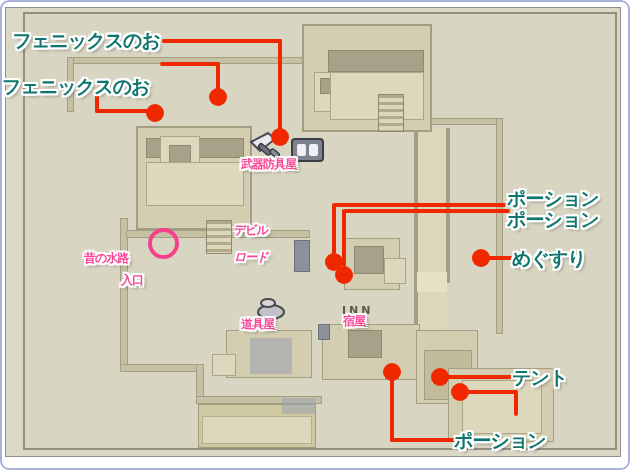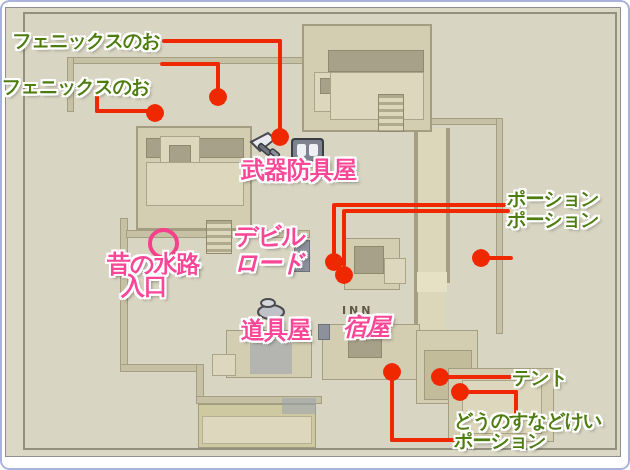--- a/index.html
+++ b/index.html
@@ -20,40 +20,40 @@
   .grayover{background:#9aa2b0;opacity:.55;}
 
   
   .dot{position:absolute;width:18px;height:18px;border-radius:50%;background:#f02800;}
   .hline,.vline{position:absolute;background:#f02800;border-radius:2px;}
   .hline{height:4px;}
   .vline{width:4px;}
   .circle-marker{position:absolute;left:148px;top:228px;width:31px;height:31px;border:4px solid #f5418c;border-radius:50%;box-sizing:border-box;}
 
   .lbl{position:absolute;font-weight:bold;white-space:nowrap;line-height:1;letter-spacing:-1px;}
-  .black{color:#4d7c0f;font-size:19px;
+  .black{color:#0f766e;font-size:19px;
     text-shadow:-2px -2px 0 #fff,2px -2px 0 #fff,-2px 2px 0 #fff,2px 2px 0 #fff,-2px 0 0 #fff,2px 0 0 #fff,0 -2px 0 #fff,0 2px 0 #fff,3px 3px 3px rgba(60,60,60,.45);}
-  .pink{color:#fa4696;font-size:24px;
+  .pink{color:#fa4696;font-size:12px;
     text-shadow:-2px -2px 0 #fff,2px -2px 0 #fff,-2px 2px 0 #fff,2px 2px 0 #fff,-2px 0 0 #fff,2px 0 0 #fff,0 -2px 0 #fff,0 2px 0 #fff,3px 3px 3px rgba(60,60,60,.5);}
   .signtext{position:absolute;font-weight:bold;font-size:11px;color:#5f5a45;letter-spacing:3px;}
 
   
   #lbl-phoenix1{right:470px;top:31px;}
   #lbl-kinnohari{right:473px;top:55px;}
   #lbl-phoenix2{left:2px;top:77px;}
   #lbl-weapon-shop{left:241px;top:158px;}
   #lbl-potion1{left:507px;top:189px;}
   #lbl-potion2{left:507px;top:210px;}
   #lbl-megusuri{left:512px;top:249px;}
   #lbl-devil1{left:234px;top:224px;}
   #lbl-devil2{left:234px;top:251px;font-style:italic;}
-  #lbl-waterway1{left:84px;top:252px;margin-left:23px;}
+  #lbl-waterway1{left:84px;top:252px;}
   #lbl-waterway2{left:121px;top:274px;}
   #lbl-item-shop{left:241px;top:318px;}
-  #lbl-inn{left:343px;top:315px;font-style:italic;}
+  #lbl-inn{left:343px;top:315px;}
   #lbl-tent{left:512px;top:368px;}
   #lbl-hourglass{left:454px;top:411px;}
   #lbl-potion3{left:454px;top:431px;}
   #inn-sign{left:342px;top:304px;}
 </style>
 </head>
 <body>
 
 <div class="screen">
   <div class="page-bg"></div>
@@ -163,24 +163,24 @@
   <div class="hline" style="left:390px;top:438px;width:66px;"></div>
   <div class="dot" style="left:383px;top:363px;"></div>
 
   <div class="circle-marker"></div>
 
   <div class="lbl black" id="lbl-phoenix1">フェニックスのお</div>
   <div class="lbl black" id="lbl-phoenix2">フェニックスのお</div>
   <div class="lbl pink" id="lbl-weapon-shop">武器防具屋</div>
   <div class="lbl black" id="lbl-potion1">ポーション</div>
   <div class="lbl black" id="lbl-potion2">ポーション</div>
+  <div class="lbl black" id="lbl-megusuri">めぐすり</div>
   <div class="lbl pink" id="lbl-devil1">デビル</div>
   <div class="lbl pink" id="lbl-devil2">ロード</div>
   <div class="lbl pink" id="lbl-waterway1">昔の水路</div>
   <div class="lbl pink" id="lbl-waterway2">入口</div>
   <div class="lbl pink" id="lbl-item-shop">道具屋</div>
   <div class="lbl pink" id="lbl-inn">宿屋</div>
   <div class="lbl black" id="lbl-tent">テント</div>
-  <div class="lbl black" id="lbl-hourglass">どうのすなどけい</div>
   <div class="lbl black" id="lbl-potion3">ポーション</div>
 
   <div class="frame-blue"></div>
 </div>
 
 </body></html>

